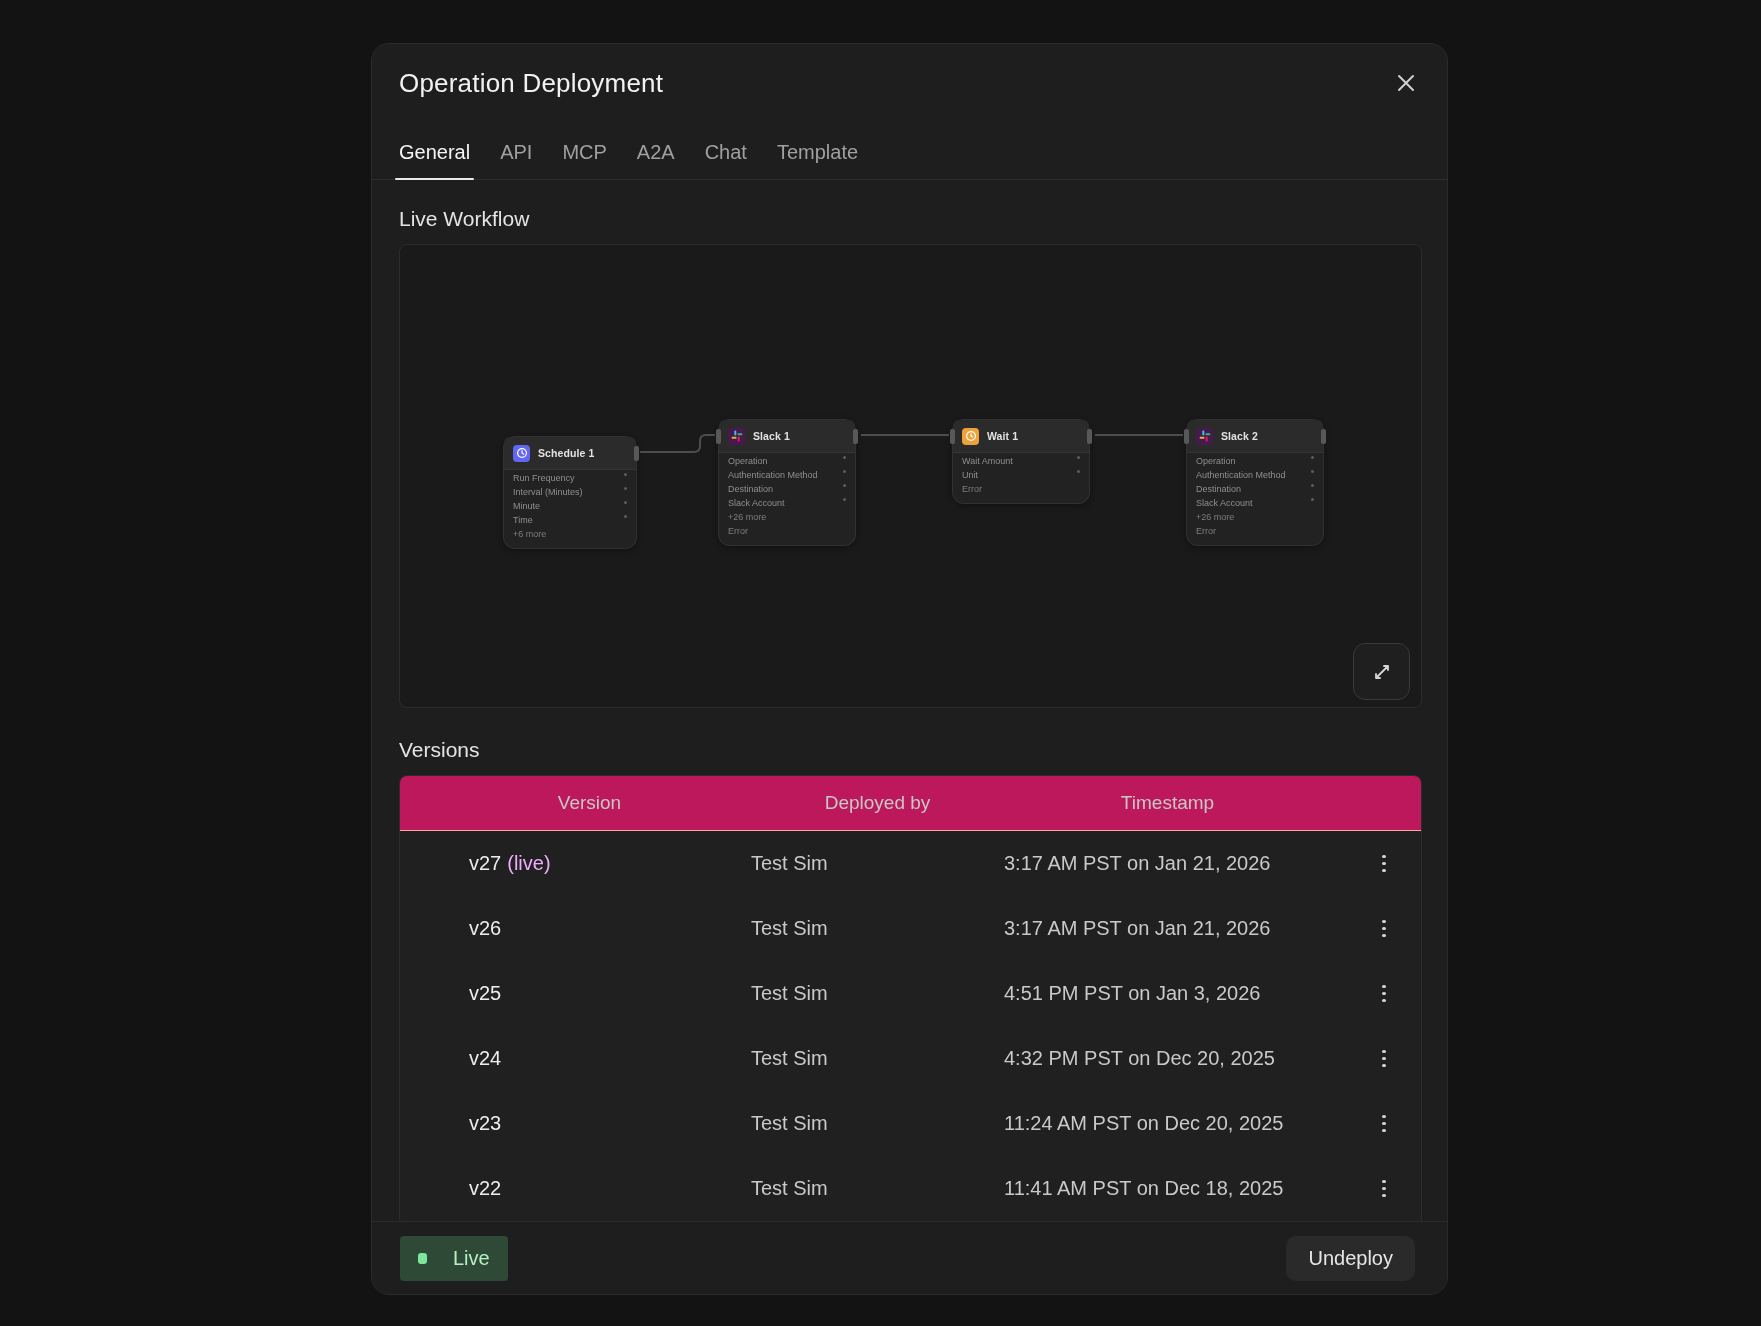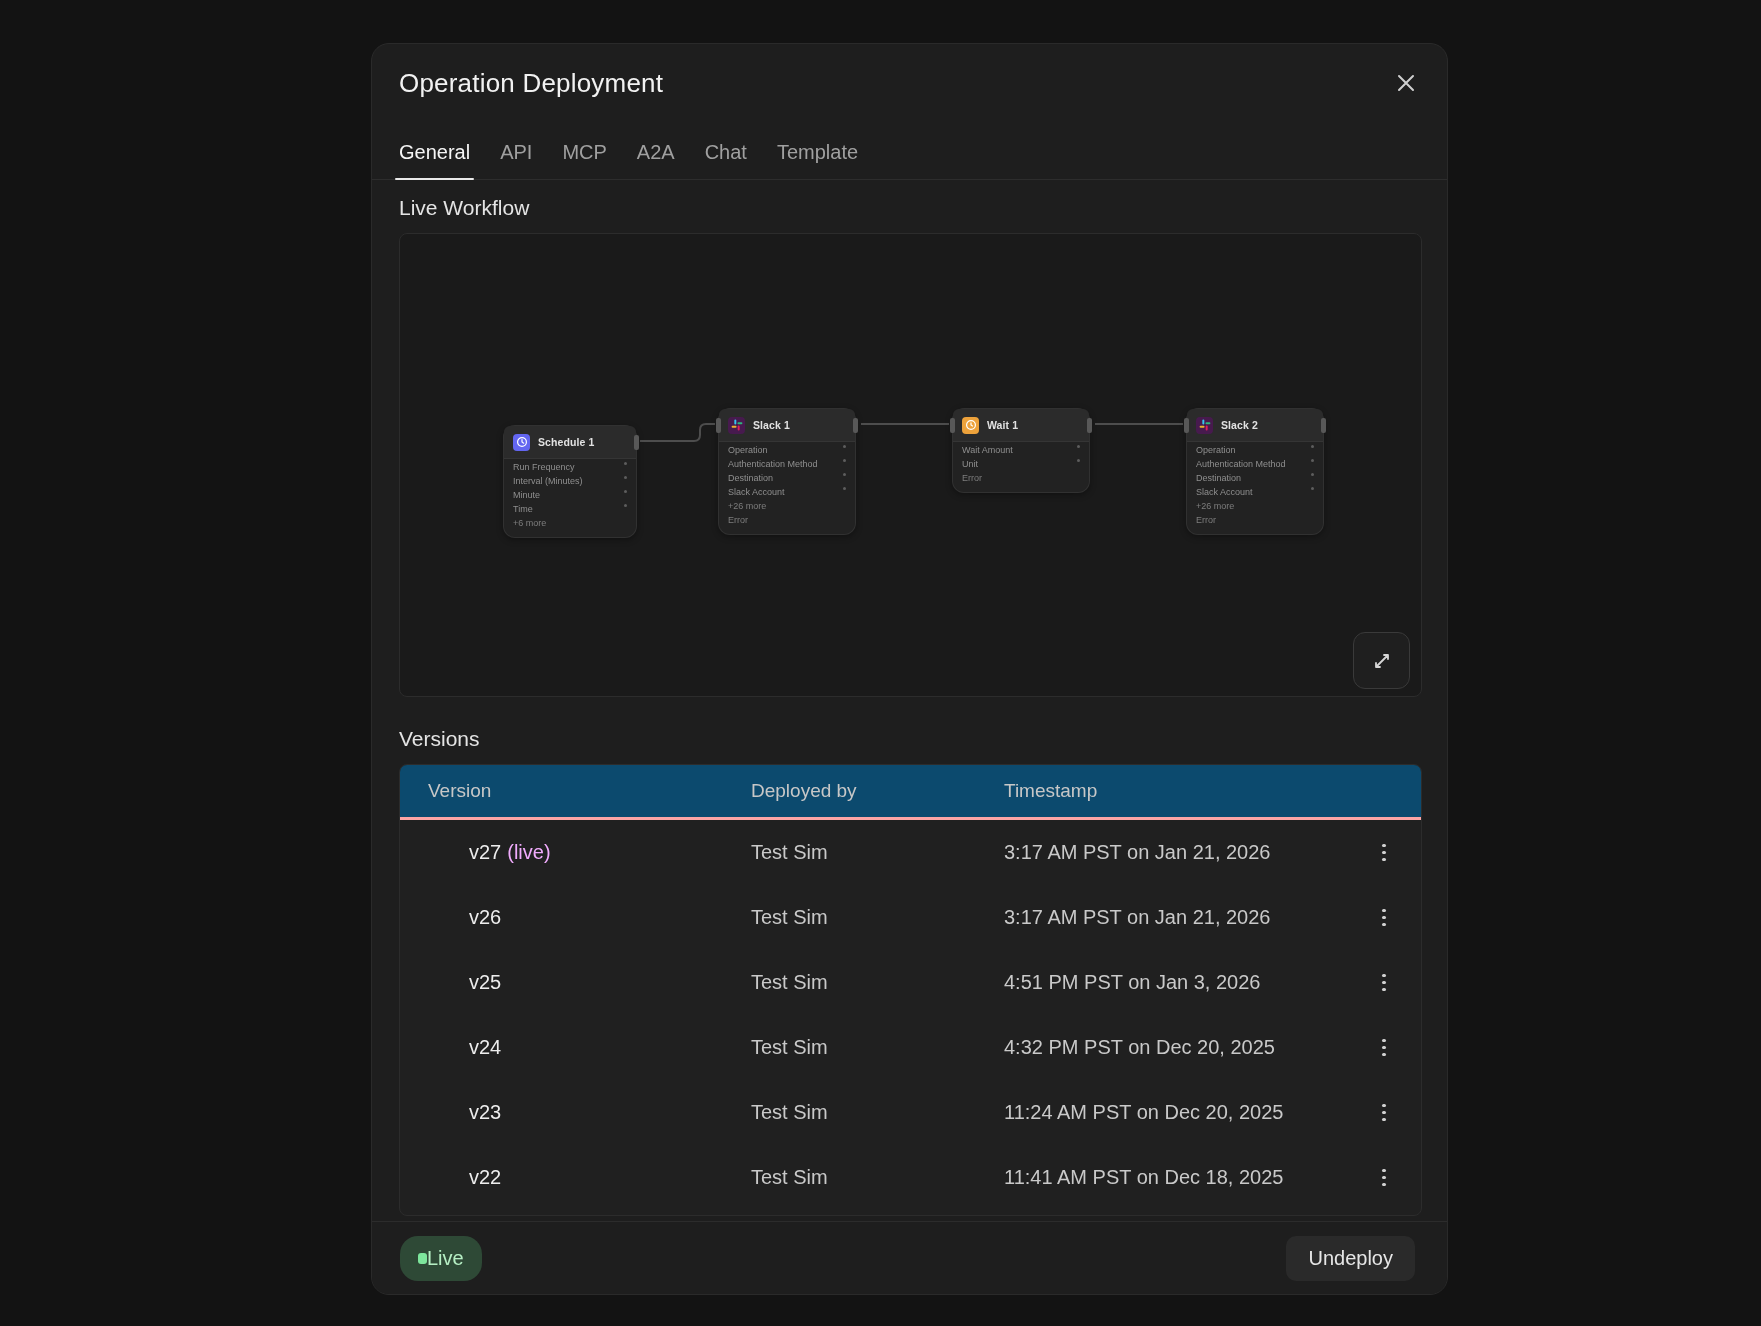--- a/index.html
+++ b/index.html
@@ -17,21 +17,21 @@
   .close-btn svg { stroke: #cfcfcf; }
 
   .tabbar { position: absolute; left: 0; top: 88px; width: 100%; height: 48px;
     border-bottom: 1px solid #2d2d2d; display: flex; align-items: flex-end; padding: 0 27px; gap: 30px; }
   .tab { font-size: 20px; color: #a0a0a0; padding-bottom: 15px; position: relative; cursor: pointer; }
   .tab.active { color: #f5f5f5; }
   .tab.active::after { content: ""; position: absolute; left: -4px; right: -4px; bottom: -1px;
     height: 2px; background: #e9e9e9; border-radius: 1px; }
 
   
-  .content { position: absolute; left: 27px; top: 126px; width: 847px; }
+  .content { position: absolute; left: 27px; top: 137px; width: 847px; }
   .section-heading { font-size: 21px; color: #e4e4e4; font-weight: 400; }
   .heading-live { margin-top: 26px; }
   .heading-versions { margin-top: 30px; }
 
   
   .canvas { position: relative; margin-top: 13px; width: 1023px; height: 464px;
     background: #1a1a1a; border: 1px solid #2c2c2c; border-radius: 8px; overflow: hidden; }
   .edges { position: absolute; left: 0; top: 0; }
 
   .node { position: absolute; background: #222222; border: 1px solid rgba(255,255,255,.07);
@@ -55,41 +55,41 @@
   .node-field.plain { color: #7d7d7d; }
 
   .expand-btn { position: absolute; right: 11px; bottom: 7px; width: 57px; height: 57px;
     border: 1px solid #3a3a3a; border-radius: 12px; background: #1f1f1f; display: flex;
     align-items: center; justify-content: center; cursor: pointer; }
   .expand-btn svg { stroke: #d6d6d6; }
 
   
   .table { margin-top: 13px; width: 1023px; height: 452px; background: #202020;
     border: 1px solid #2c2c2c; border-radius: 8px; overflow: hidden; }
-  .t-head { height: 55px; background: #0c4a6e; display: grid;
+  .t-head { height: 55px; background: #be185d; display: grid;
     grid-template-columns: 323px 253px 1fr 70px; align-items: center; padding: 0 20px 0 28px;
-    border-bottom: 3px solid #fca5a5; }
+    border-bottom: 1px solid #fca5a5; text-align: center; }
   .t-head > div { font-size: 19px; color: #c7c7c7; }
   .t-row { height: 65px; display: grid; grid-template-columns: 41px 282px 253px 1fr 70px;
     align-items: center; padding: 0 20px 0 28px; }
   .vdot { width: 11px; height: 13px; border-radius: 4px; background: #9a9a9a; }
   .vdot.live { width: 13px; border-radius: 5px; }
   .vcell { font-size: 20px; color: #ededed; font-weight: 500; }
   .vcell .suffix { color: #f0abfc; font-weight: 400; margin-left: 6px; }
   .dcell, .tcell { font-size: 20px; color: #c9c9c9; font-weight: 400; }
   .kebab { justify-self: end; width: 34px; height: 34px; display: flex; flex-direction: column;
     align-items: center; justify-content: center; gap: 3.5px; cursor: pointer; }
   .kebab i { width: 3.6px; height: 3.6px; border-radius: 50%; background: #cfcfcf; }
 
   
   .footer { position: absolute; left: 0; bottom: 0; width: 100%; height: 73px;
     border-top: 1px solid #2c2c2c; background: #1e1e1e; display: flex; align-items: center;
     justify-content: space-between; padding: 0 32px 0 28px; }
-  .live-badge { height: 45px; padding: 0 18px; border-radius: 18px; background: #2e4936;
-    display: flex; align-items: center; gap: 0; }
+  .live-badge { height: 45px; padding: 0 18px; border-radius: 4px; background: #2e4936;
+    display: flex; align-items: center; gap: 26px; }
   .live-badge .bdot { width: 9px; height: 11px; border-radius: 3px; background: #7de69c; }
   .live-badge span { font-size: 20px; color: #b6efc4; }
   .undeploy-btn { height: 45px; padding: 0 22px; border-radius: 10px; background: #2a2a2a;
     border: none; font-size: 20px; color: #e6e6e6; cursor: pointer;
     font-family: "Liberation Sans", sans-serif; }
 </style>
 </head>
 <body>
 
 <div class="modal">

